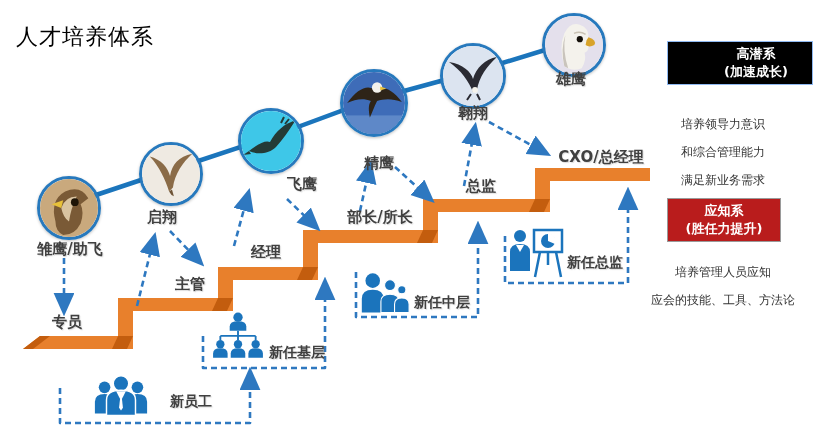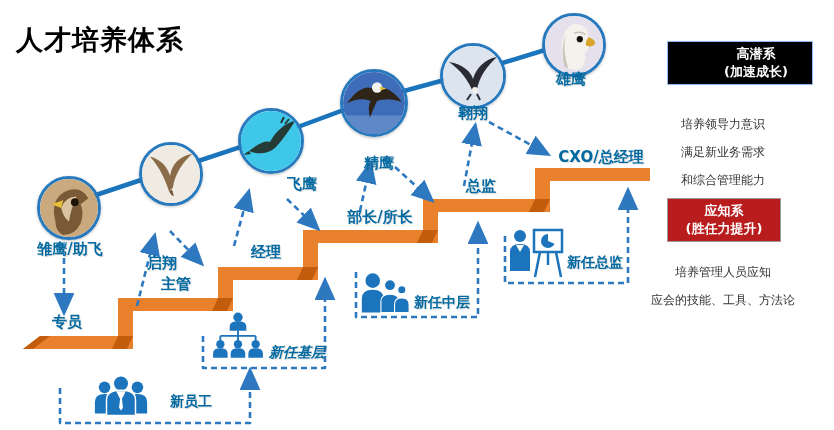--- a/index.html
+++ b/index.html
@@ -1,22 +1,22 @@
 <!DOCTYPE html>
 <html><head>
 <meta charset="utf-8">
 <style>
   html,body{margin:0;padding:0;background:#fff;}
   #stage{position:relative;width:834px;height:430px;background:#fff;overflow:hidden;
          font-family:"DejaVu Sans","Liberation Sans",sans-serif;}
   #layer-svg{position:absolute;left:0;top:0;z-index:1;}
-  .lbl{position:absolute;z-index:4;font-weight:bold;color:#0369a1;font-size:15px;
+  .lbl{position:absolute;z-index:4;font-weight:bold;color:#404040;font-size:15px;
        white-space:nowrap;transform:translateX(-50%);text-shadow:1px 1px 1px rgba(120,120,120,.25);}
   .lbl.small{font-size:14px;}
-  .title{position:absolute;left:16px;top:22px;z-index:4;font-size:27px;font-weight:bold;
+  .title{position:absolute;left:16px;top:22px;z-index:4;font-size:22px;font-weight:normal;
          color:#000;letter-spacing:1px;}
   .bird-circle{position:absolute;z-index:3;border-radius:50%;border:3px solid #2779BD;
                overflow:hidden;box-shadow:0 1px 3px rgba(0,0,0,.25);}
   .bird-circle svg{display:block;}
   .icon-abs{position:absolute;z-index:3;}
   .panel-box{position:absolute;z-index:4;width:112px;height:42px;display:flex;flex-direction:column;
              align-items:center;justify-content:center;color:#fff;font-weight:bold;font-size:13px;
              line-height:1.35;text-align:center;}
   .panel-box.blue{left:667px;top:41px;background:#000000;border:1px solid #8FB9F2;padding-left:32px;}
   .panel-box.gray{left:667px;top:198px;background:#b91c1c;border:1px solid #9a9a9a;}
@@ -121,28 +121,28 @@
       <rect width="60" height="60" fill="#E4E0EC"></rect>
       <path d="M20,52 Q14,32 20,18 Q26,6 36,9 Q46,12 45,24 L45,32 Q45,36 41,38 Q43,46 38,54 Q28,58 20,52 Z" fill="#F4F2EC"></path>
       <path d="M20,52 Q16,34 21,20 Q18,36 24,54 Z" fill="#C9C4BC"></path>
       <circle cx="36" cy="24" r="3.2" fill="#14100a"></circle>
       <path d="M45,22 Q54,25 51,30 Q46,33 42,30 L43,25 Z" fill="#D8A32A"></path>
       <path d="M30,18 Q36,15 42,19" stroke="#c9c2b4" stroke-width="1.5" fill="none"></path>
     </svg>
   </div>
 
   <div class="lbl" style="left:70px;top:240px;">雏鹰/助飞</div>
-  <div class="lbl" style="left:162px;top:208px;margin-top:46px;">启翔</div>
+  <div class="lbl" style="left:162px;top:208px;">启翔</div>
   <div class="lbl" style="left:270px;top:175px;margin-left:32px;">飞鹰</div>
   <div class="lbl" style="left:379px;top:154px;">精鹰</div>
   <div class="lbl" style="left:473px;top:104px;">翱翔</div>
   <div class="lbl" style="left:571px;top:70px;">雄鹰</div>
 
   <div class="lbl" style="left:67px;top:313px;">专员</div>
-  <div class="lbl" style="left:176px;top:275px;">主管</div>
+  <div class="lbl" style="left:190px;top:275px;">主管</div>
   <div class="lbl" style="left:266px;top:243px;">经理</div>
   <div class="lbl" style="left:380px;top:208px;">部长/所长</div>
   <div class="lbl" style="left:481px;top:177px;">总监</div>
   <div class="lbl" style="left:601px;top:148px;">CXO/总经理</div>
 
   <svg class="icon-abs" style="left:92px;top:372px;" width="58" height="50" viewBox="0 0 60 50" fill="#1B74BC">
     <circle cx="13" cy="15" r="6"></circle>
     <path d="M3,42 V30 Q3,22 13,22 Q23,22 23,30 V42 Z"></path>
     <circle cx="47" cy="15" r="6"></circle>
     <path d="M37,42 V30 Q37,22 47,22 Q57,22 57,30 V42 Z"></path>
@@ -179,32 +179,32 @@
     <rect x="26" y="5" width="28" height="22" fill="#fff" stroke="#1B74BC" stroke-width="2.5"></rect>
     <circle cx="40" cy="16" r="7" fill="#1B74BC"></circle>
     <path d="M40,16 L40,8.5 A7.5,7.5 0 0 1 47,19 Z" fill="#fff"></path>
     <path d="M32,27 L27,52 M48,27 L53,52 M40,27 L40,40" stroke="#1B74BC" stroke-width="2.5"></path>
     <circle cx="12" cy="11" r="6" fill="#1B74BC"></circle>
     <path d="M2,46 V27 Q2,19 12,19 Q22,19 22,27 V46 Z" fill="#1B74BC"></path>
     <path d="M8,20 L12,27 L16,20 Z" fill="#fff"></path>
   </svg>
 
   <div class="lbl small" style="left:191px;top:393px;text-align:right;">新员工</div>
-  <div class="lbl small" style="left:297px;top:344px;font-style:italic;">新任基层</div>
+  <div class="lbl small" style="left:297px;top:344px;">新任基层</div>
   <div class="lbl small" style="left:442px;top:294px;">新任中层</div>
   <div class="lbl small" style="left:595px;top:254px;">新任总监</div>
 
   <div class="panel-box blue">
     <div>高潜系</div>
     <div>(加速成长)</div>
   </div>
   <div class="panel-desc blue-d">
     <div>培养领导力意识</div>
+    <div>和综合管理能力</div>
     <div>满足新业务需求</div>
-    <div>和综合管理能力</div>
   </div>
 
   <div class="panel-box gray">
     <div>应知系</div>
     <div>(胜任力提升)</div>
   </div>
   <div class="panel-desc gray-d">
     <div>培养管理人员应知</div>
     <div>应会的技能、工具、方法论</div>
   </div>

